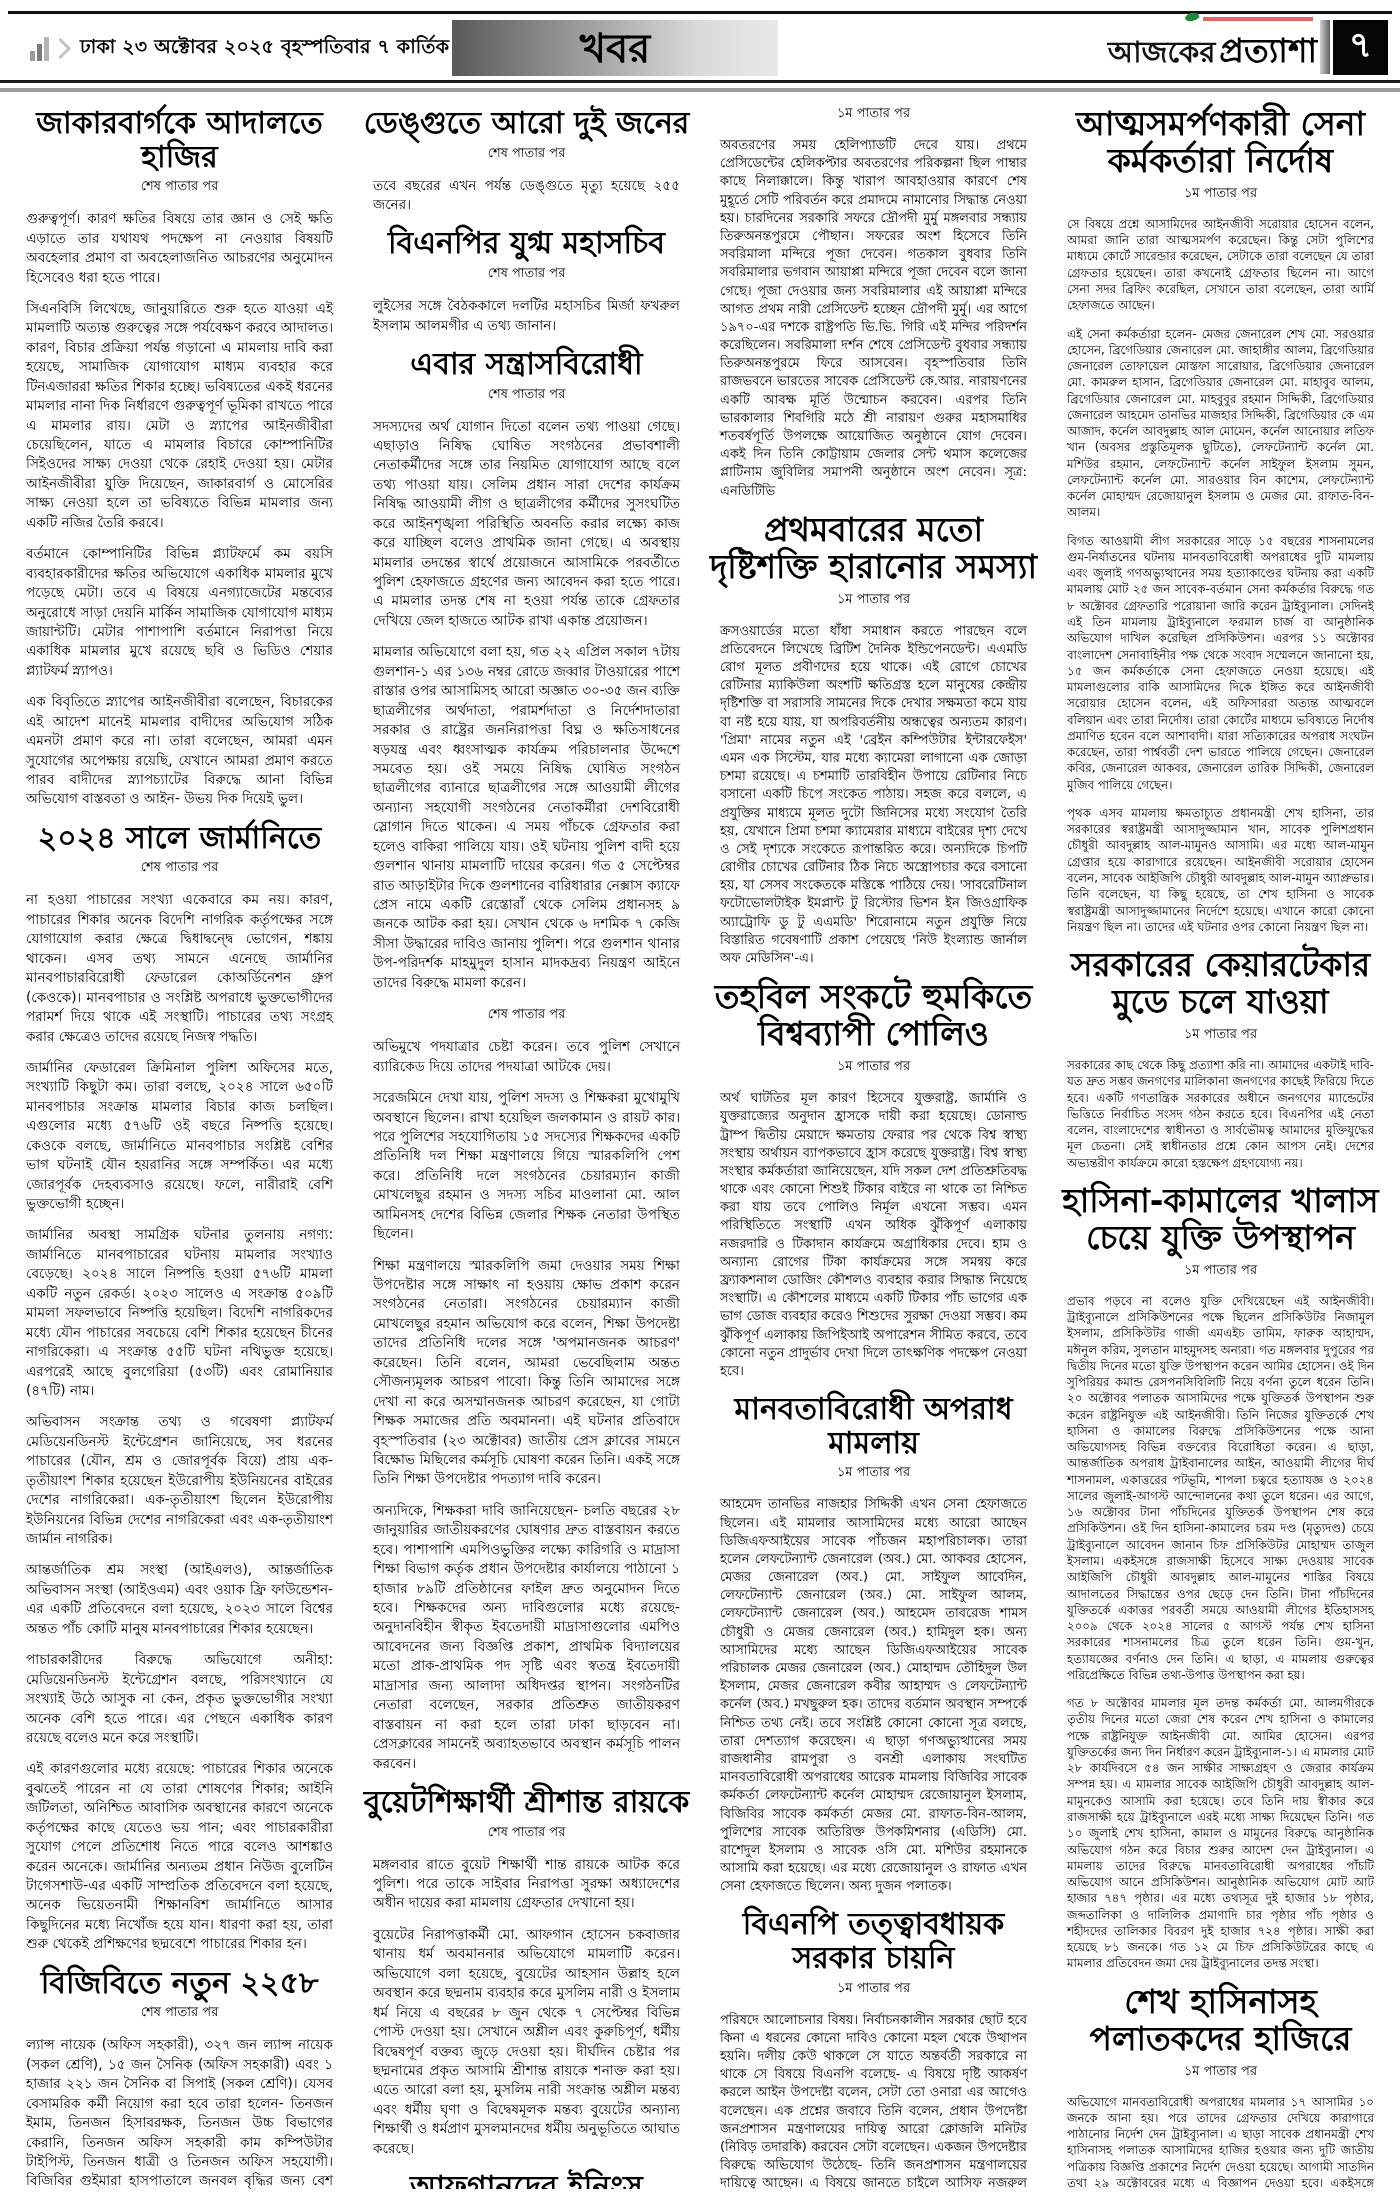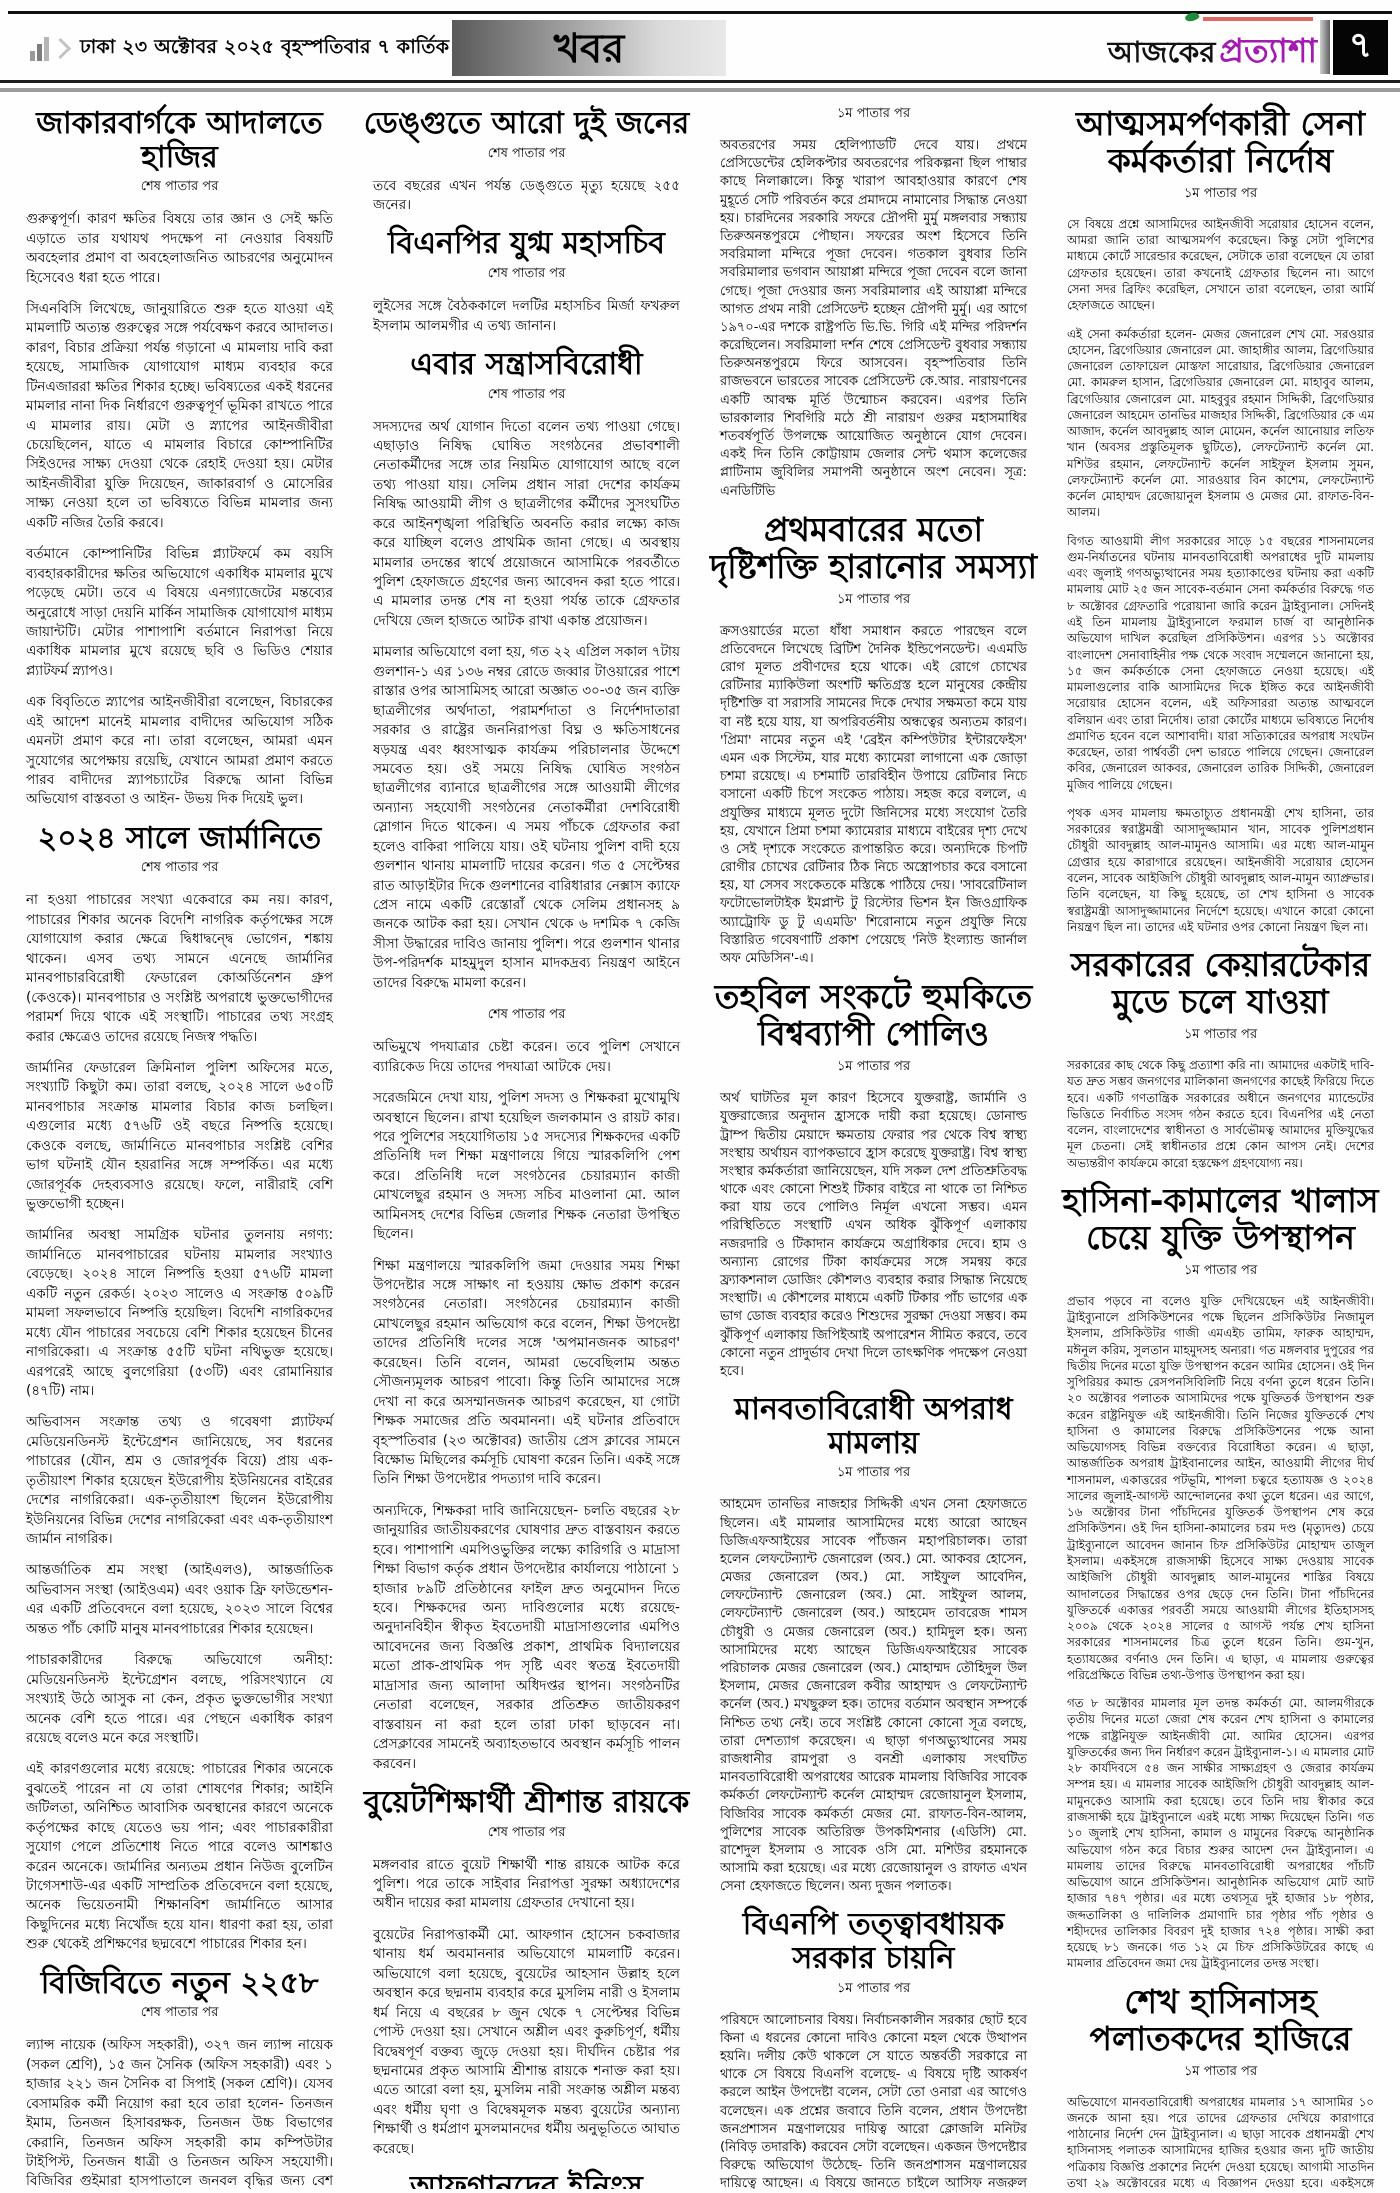--- a/index.html
+++ b/index.html
@@ -12,31 +12,31 @@
   .header-row { position:absolute; top:16px; left:0; right:0; height:62px; }
   .date-group { position:absolute; left:30px; top:16px; display:flex; align-items:center; gap:12px; }
   .bullet-icon { display:inline-flex; align-items:flex-end; gap:2px; height:26px; position:relative; }
   .bullet-icon i { display:block; width:5px; background:#9a9a9a; }
   .bullet-icon i:nth-child(1){ height:10px; }
   .bullet-icon i:nth-child(2){ height:17px; background:#7d7d7d; }
   .bullet-icon i:nth-child(3){ height:24px; background:#b5b5b5; }
   .bullet-chevron { display:block; width:12px; height:12px; border-top:3px solid #c2c2c2;
                     border-right:3px solid #c2c2c2; transform:rotate(45deg); margin:0 0 5px 2px; }
   .date-text { font-size:19px; font-weight:700; letter-spacing:.2px; }
-  .section-box { position:absolute; left:452px; top:4px; width:274px; height:56px;
+  .section-box { position:absolute; left:452px; top:4px; width:326px; height:56px;
                  background:linear-gradient(to right,#595959,#8c8c8c 30%,#d9d9d9 75%,#e9e9e9);
                  display:flex; align-items:center; justify-content:center; }
   .section-title { font-size:40px; font-weight:700; color:#000; line-height:1; }
   .logo-group { position:absolute; right:12px; top:2px; display:flex; align-items:center; gap:3px; height:58px; }
   .logo { position:relative; display:flex; align-items:baseline; gap:4px; padding-top:12px; }
   .logo-tagline { position:absolute; top:4px; right:4px; width:110px; height:4px; background:#d8342e; opacity:.75; }
   .logo-leaf { position:absolute; top:0px; right:118px; width:14px; height:8px; background:#1f8a3b;
                border-radius:60% 100% 40% 100%; transform:rotate(-25deg); }
   .logo-black { font-size:29px; font-weight:700; color:#121212; }
-  .logo-red { font-size:33px; font-weight:700; color:#a21caf; }
+  .logo-red { font-size:33px; font-weight:700; color:#000000; }
   .logo-divider { width:10px; height:54px; background:linear-gradient(to right,#cfcfcf,#5e5e5e); }
   .page-number-box { width:55px; height:55px; background:#050505; color:#fff; font-size:36px;
                      font-weight:700; display:flex; align-items:center; justify-content:center; }
   .rule-black { position:absolute; top:80px; left:0; right:0; height:3px; background:#1c1c1c; }
   .rule-gray  { position:absolute; top:88px; left:0; right:0; height:4px; background:#9b9b9b; }
 
   
   .content { position:absolute; top:100px; left:14px; right:14px; bottom:4px;
              display:flex; gap:16px; overflow:hidden; }
   .column { flex:1 1 0; min-width:0; overflow:hidden; }

